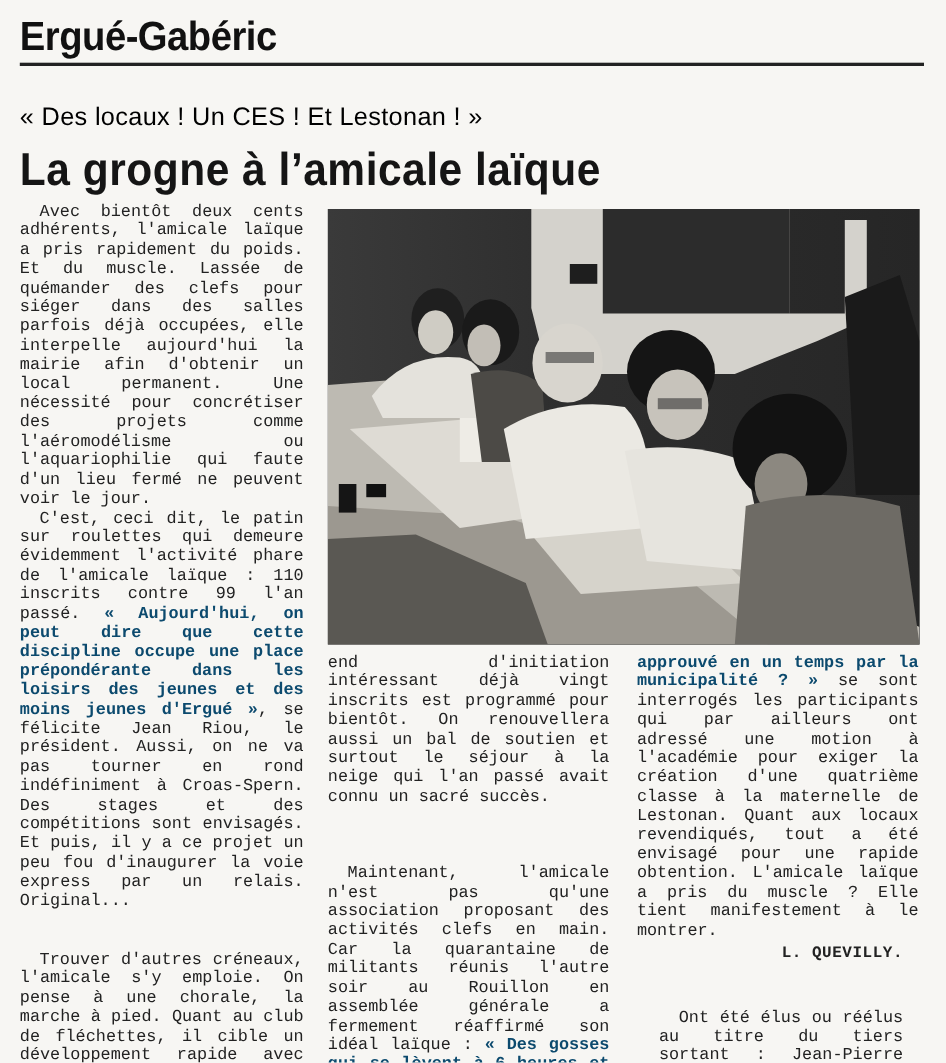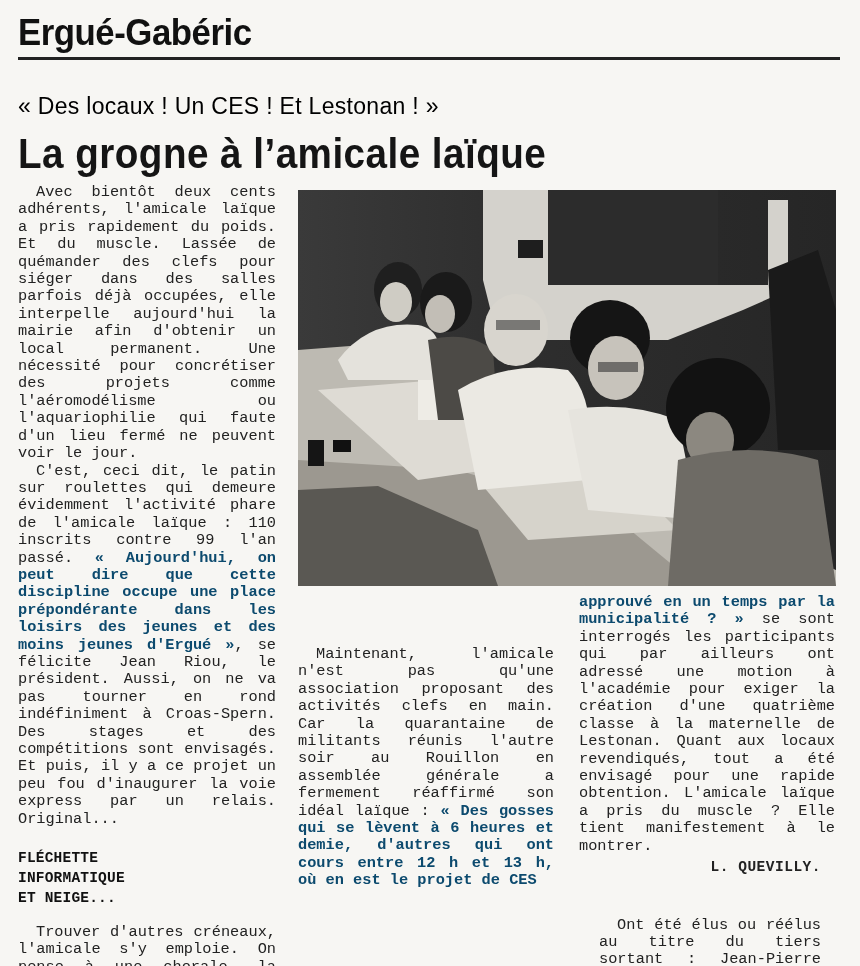--- a/index.html
+++ b/index.html
@@ -58,25 +58,20 @@
 <div class="section-title">Ergué-Gabéric</div>
 <div class="rule"></div>
 
 <div class="kicker">« Des locaux ! Un CES ! Et Lestonan ! »</div>
 <div class="headline">La grogne à l’amicale laïque</div>
 
 <div class="col col1">
   <p>Avec bientôt deux cents adhérents, l'amicale laïque a pris rapidement du poids. Et du muscle. Lassée de quémander des clefs pour siéger dans des salles parfois déjà occupées, elle interpelle aujourd'hui la mairie afin d'obtenir un local permanent. Une nécessité pour concrétiser des projets comme l'aéromodélisme ou l'aquariophilie qui faute d'un lieu fermé ne peuvent voir le jour.</p>
   <p><span>C'est, ceci dit, le patin sur roulettes qui demeure évidemment l'activité phare de l'amicale laïque : 110 inscrits contre 99 l'an passé. </span><b>« Aujourd'hui, on peut dire que cette discipline occupe une place prépondérante dans les loisirs des jeunes et des moins jeunes d'Ergué »</b><span>, se félicite Jean Riou, le président. Aussi, on ne va pas tourner en rond indéfiniment à Croas-Spern. Des stages et des compétitions sont envisagés. Et puis, il y a ce projet un peu fou d'inaugurer la voie express par un relais. Original...</span></p>
   <div style="height:20px"></div>
-  <p class="subhead">
-    <span>FLÉCHETTE</span><br>
-    <span>INFORMATIQUE</span><br>
-    <span>ET NEIGE...</span>
-  </p>
   <div style="height:16px"></div>
   <p><span>Trouver d'autres créneaux, l'amicale s'y emploie. On pense à une chorale, la marche à pied. Quant au club de fléchettes, il cible un développement rapide avec l'engagement d'Ergué dans le championnat fédéral du Finistère. Informatique pour tous ? Les amicalistes prennent déjà des options : </span><b>« Le matériel existe ! Les salles existent ! »</b><span>, alors un week-</span></p>
 </div>
 
 <div class="photo">
   <svg width="538" height="396" viewBox="0 0 538 396">
     <defs>
       <linearGradient id="wall" x1="0" y1="0" x2="1" y2="0">
         <stop offset="0" stop-color="#3a3a3a"></stop>
         <stop offset="0.4" stop-color="#2e2e2e"></stop>
@@ -119,20 +114,21 @@
     <path d="M380,270 Q450,250 520,270 L538,396 L370,396 Z" fill="#6e6b65"></path>
 
     <polygon points="470,80 520,60 538,120 538,260 480,260" fill="#1a1a1a"></polygon>
 
     <rect x="10" y="250" width="16" height="26" fill="#151515"></rect>
     <rect x="35" y="250" width="18" height="12" fill="#111"></rect>
   </svg>
 </div>
 
 <div class="col col2">
+  <p style="text-indent:0">end d'initiation intéressant déjà vingt inscrits est programmé pour bientôt. On renouvellera aussi un bal de soutien et surtout le séjour à la neige qui l'an passé avait connu un sacré succès.</p>
   <div style="height:38px"></div>
   <div style="height:14px"></div>
   <p><span>Maintenant, l'amicale n'est pas qu'une association proposant des activités clefs en main. Car la quarantaine de militants réunis l'autre soir au Rouillon en assemblée générale a fermement réaffirmé son idéal laïque : </span><b>« Des gosses qui se lèvent à 6 heures et demie, d'autres qui ont cours entre 12 h et 13 h, où en est le projet de CES</b></p>
 </div>
 
 <div class="col col3">
   <p style="text-indent:0"><b>approuvé en un temps par la municipalité ? »</b><span> se sont interrogés les participants qui par ailleurs ont adressé une motion à l'académie pour exiger la création d'une quatrième classe à la maternelle de Lestonan. Quant aux locaux revendiqués, tout a été envisagé pour une rapide obtention. L'amicale laïque a pris du muscle ? Elle tient manifestement à le montrer.</span></p>
   <div class="signature">L. QUEVILLY.</div>
   <div style="height:40px"></div>
   <p style="padding-left:20px; padding-right:14px;">Ont été élus ou réélus au titre du tiers sortant : Jean-Pierre Cotten, Louis Kergourlay, Martine Moncomble, Jean Riou et Raymond Saget.</p>

